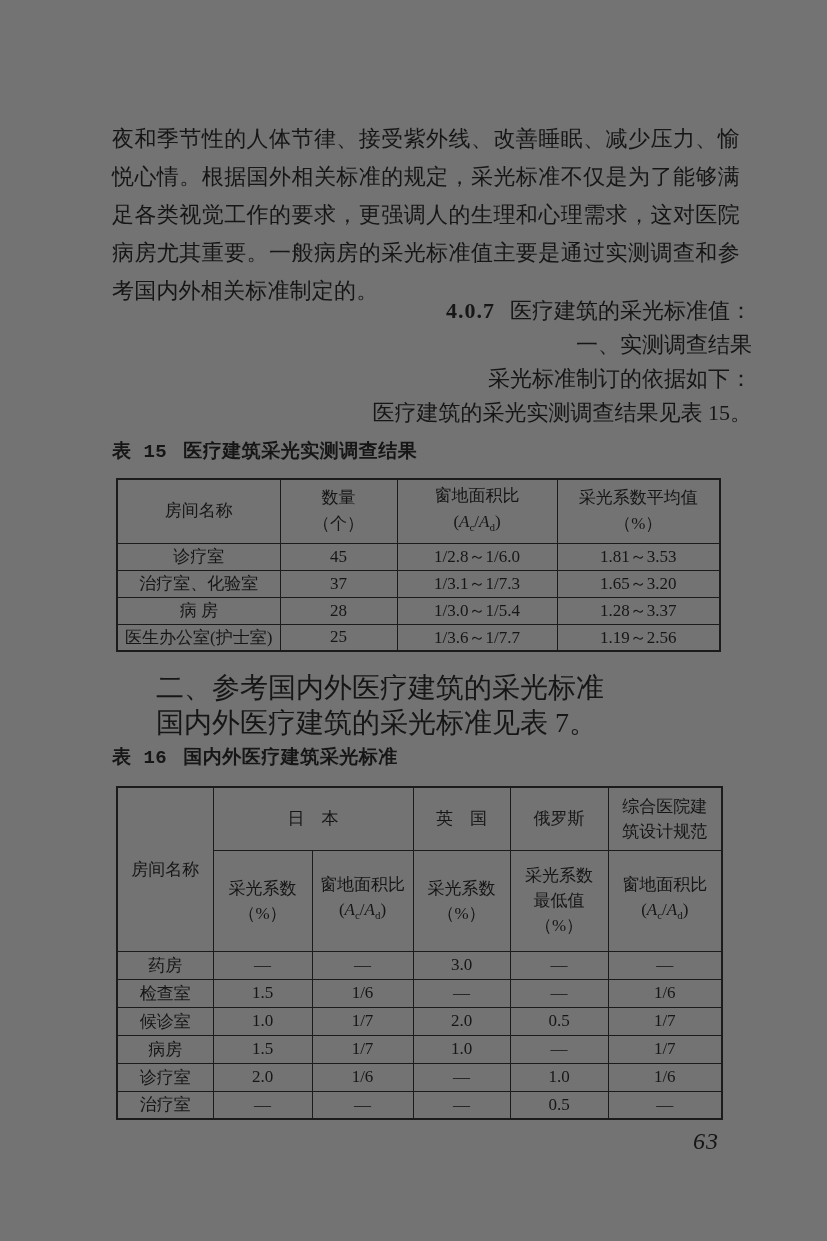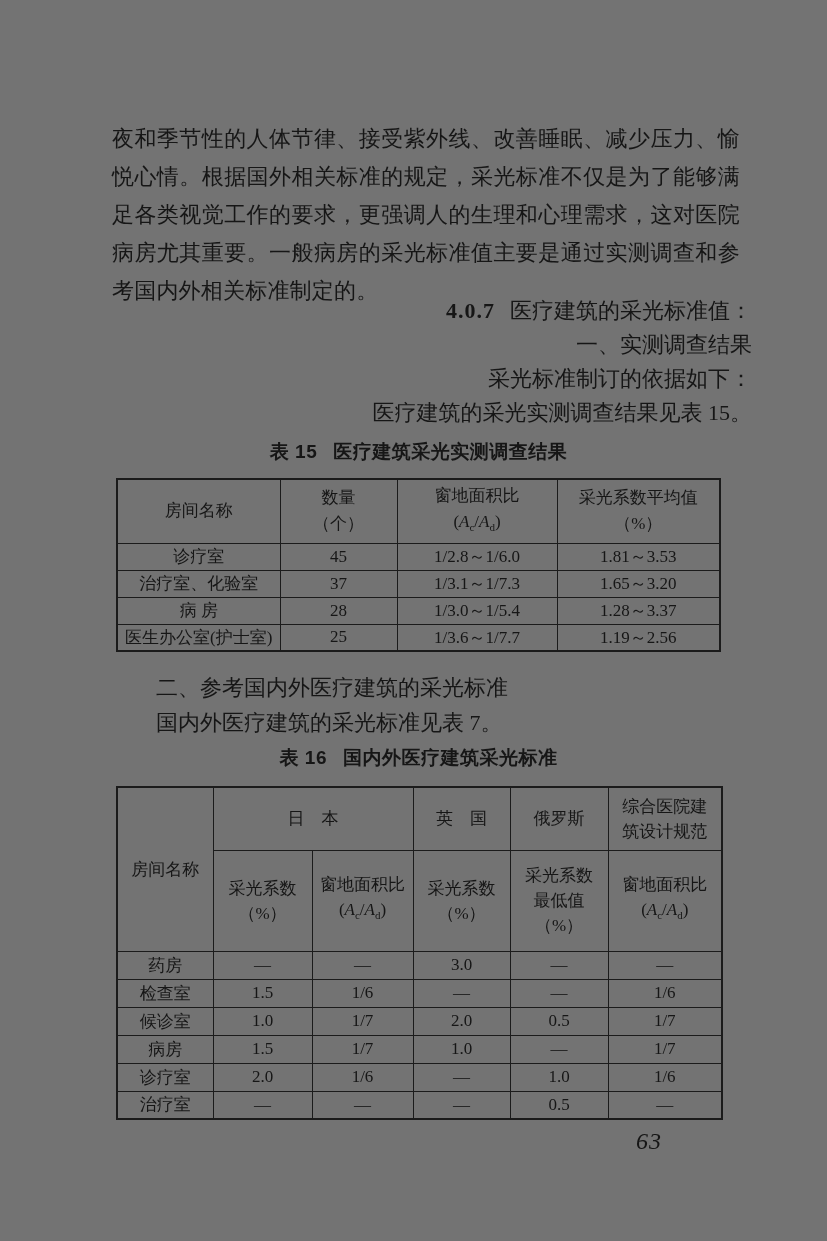--- a/index.html
+++ b/index.html
@@ -21,28 +21,27 @@
     text-align:justify;
     letter-spacing:0.2px;
   }
   
   .clause-block { left:112px; top:294px; width:640px; font-size:22px;text-align:right; }
   .cline { height:34px; line-height:34px; white-space:nowrap; }
   .clause-num { font-weight:bold; margin-right:15px; letter-spacing:1px; }
   .indent { padding-left:44px; }
 
   
-  .sec2-block { left:112px; top:670px; width:640px; font-size:22px; }
+  .sec2-block { left:112px; top:670px; width:640px; font-size:28px; }
   .cline2 { height:35px; line-height:35px; white-space:nowrap; }
 
   
   .tbl-caption {
     left:112px; width:613px; height:28px; line-height:28px;
-    text-align:center;
-    font-family:Liberation Sans, sans-serif;
+    font-family:Liberation Mono, monospace;
     font-weight:bold; font-size:19px;
     letter-spacing:0.5px;
   }
   .cap15 { top:438px; }
   .cap16 { top:744px; }
   .cap-label { margin-right:16px; }
 
   
   table {
     border-collapse:collapse;
@@ -65,21 +64,21 @@
   .t16 .hrow1 { height:63px; }
   .t16 .hrow2 { height:101px; }
   .t16 .brow { height:28px; }
   .hline { line-height:26px; }
   .t16 .hline { line-height:25px; }
   sub { font-size:11px; }
   .fm i { font-family:"Liberation Serif","DejaVu Serif",serif; }
 
   
   .pagenum {
-    left:619px; top:1128px; width:60px;
+    left:676px; top:1128px; width:60px;
     font-size:24px; font-style:italic;
     text-align:center;
     letter-spacing:1px;
   }
 </style>
 </head>
 <body>
 
 <div class="page">
 

